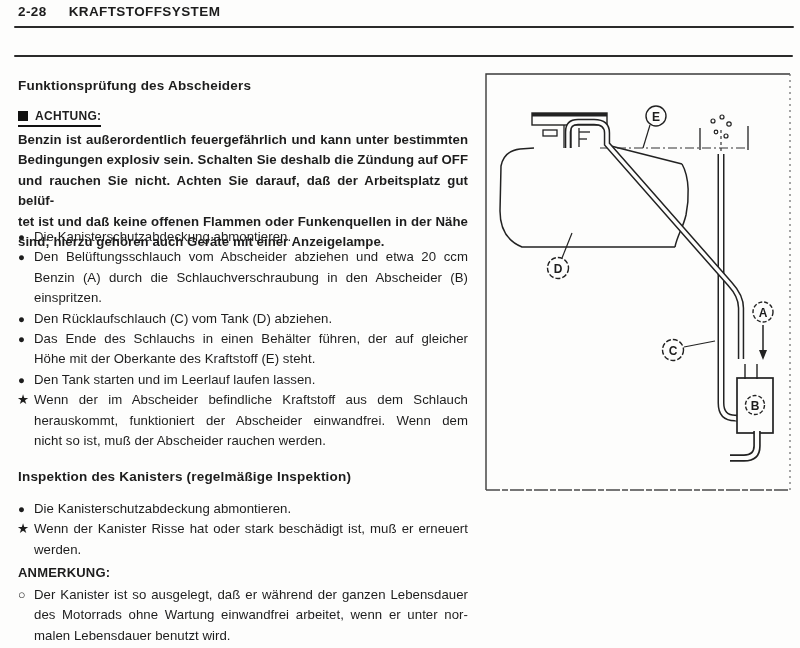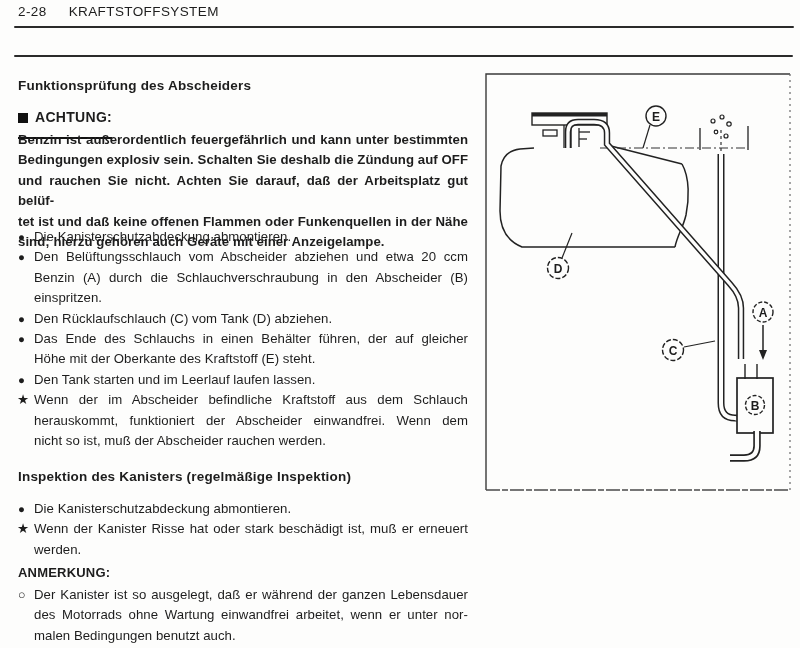--- a/index.html
+++ b/index.html
@@ -4,29 +4,29 @@
 <style>
   html,body{margin:0;padding:0;}
   body{
     width:800px;height:648px;position:relative;overflow:hidden;
     background:#fdfdfc;color:#1d1d1d;
     font-family:"Liberation Sans","DejaVu Sans",sans-serif;
     -webkit-font-smoothing:antialiased;
   }
   .abs{position:absolute;}
   
-  .page-head{top:4px;left:18px;font-size:13.5px;font-weight:normal;letter-spacing:.4px;}
+  .page-head{top:4px;left:18px;font-size:13.5px;font-weight:bold;letter-spacing:.4px;}
   .page-head .chapter{margin-left:22px;}
   .rule{left:14px;width:780px;height:2px;background:#2a2a2a;border-radius:1px;}
   .rule1{top:26px;}
   .rule2{top:55px;width:779px;}
   
   .sec-title{left:18px;font-size:13.5px;font-weight:bold;letter-spacing:.2px;}
-  .warn-head{top:109px;left:18px;font-size:14px;font-weight:bold;
-    border-bottom:2px solid #111;padding-bottom:12px;letter-spacing:.3px;}
+  .warn-head{top:109px;left:18px;font-size:12px;font-weight:bold;
+    border-bottom:2px solid #111;padding-bottom:2px;letter-spacing:.3px;}
   .warn-square{display:inline-block;width:10px;height:10px;background:#111;
     margin-right:7px;position:relative;top:1px;}
   
   .txt{font-size:13.2px;line-height:20.4px;letter-spacing:.05px;}
   .bold{font-weight:bold;}
   .ln{white-space:nowrap;}
   .j{white-space:normal;text-align:justify;text-align-last:justify;}
   .list{left:18px;width:450px;}
   .item{position:relative;padding-left:16px;}
   .marker{position:absolute;left:0;top:0;width:14px;font-size:11.5px;line-height:20.4px;}
@@ -106,21 +106,21 @@
   </div>
 </div>
 
 <div class="abs sec-title" style="top:565px;font-size:13px;">ANMERKUNG:</div>
 
 <div class="abs list txt" style="top:585px;">
   <div class="item">
     <span class="marker note-o">○</span>
     <div class="ln j">Der Kanister ist so ausgelegt, daß er während der ganzen Lebensdauer</div>
     <div class="ln j">des Motorrads ohne Wartung einwandfrei arbeitet, wenn er unter nor-</div>
-    <div class="ln">malen Bedingungen benutzt auch.</div>
+    <div class="ln">malen Lebensdauer benutzt wird.</div>
   </div>
 </div>
 
 <div class="abs diagram">
 <svg width="320" height="430" viewBox="0 0 320 430">
 
   <g>
     <path d="M8,422 L8,6 L312,6" fill="none" stroke="#3a3a3a" stroke-width="1.4"></path>
     <line x1="8" y1="422" x2="312" y2="422" stroke="#4a4a4a" stroke-width="1.4" stroke-dasharray="14,2,6,2"></line>
     <line x1="312" y1="6" x2="312" y2="422" stroke="#6a6a6a" stroke-width="1.2" stroke-dasharray="2,4"></line>

